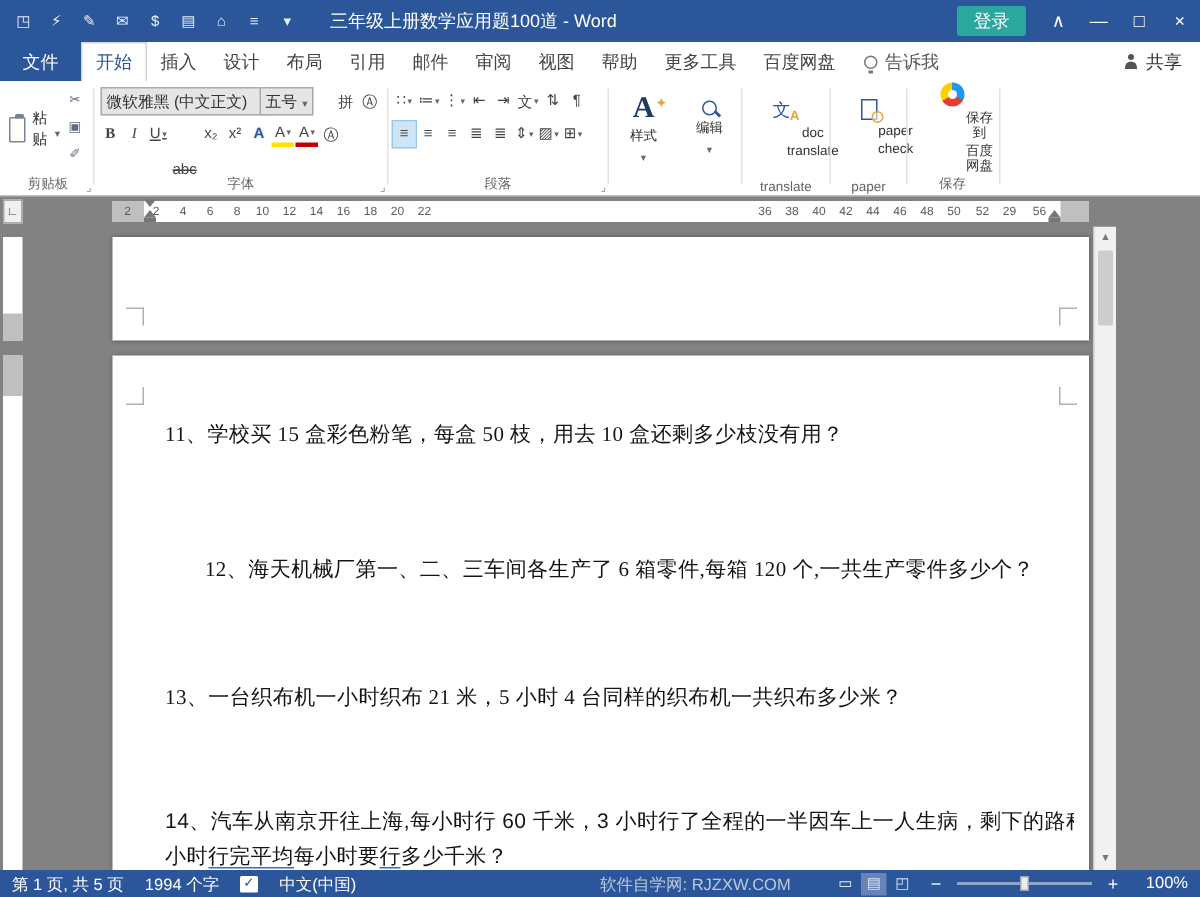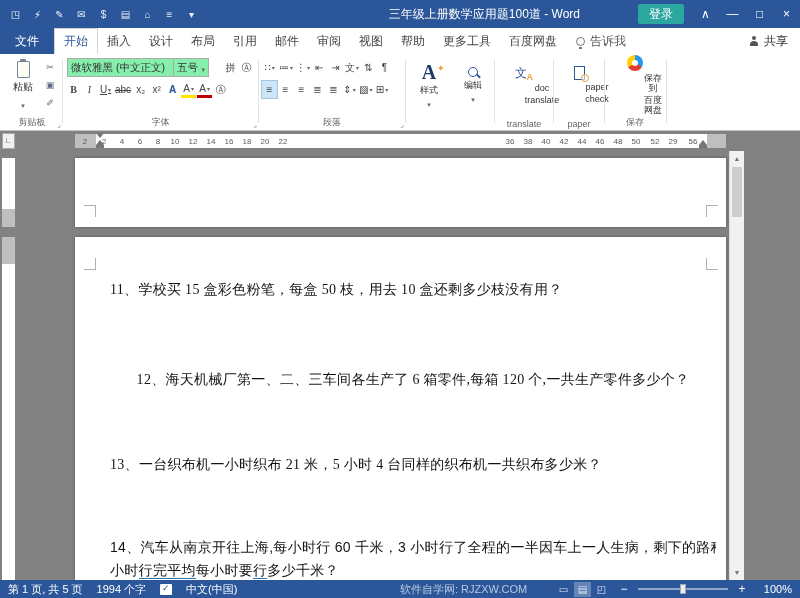--- a/index.html
+++ b/index.html
@@ -3,21 +3,21 @@
 <meta charset="utf-8">
 <style>
   *{margin:0;padding:0;box-sizing:border-box;font-family:"Liberation Sans","DejaVu Sans",sans-serif;}
   html,body{width:800px;height:598px;overflow:hidden;background:#555;}
   .app{position:relative;width:800px;height:598px;overflow:hidden;background:#828282;}
 
   
   .titlebar{position:absolute;top:0;left:0;width:800px;height:28px;background:#2b579a;color:#fff;}
   .qat{position:absolute;left:6px;top:0;height:28px;display:flex;align-items:center;gap:3px;}
   .qicon{width:19px;height:20px;display:inline-flex;align-items:center;justify-content:center;font-size:10px;color:#e8eef8;cursor:default;}
-  .tb-title{position:absolute;left:220px;right:220px;top:0;height:28px;line-height:28px;text-align:right;font-size:12px;color:#fff;white-space:nowrap;overflow:hidden;}
+  .tb-title{position:absolute;left:220px;right:220px;top:0;height:28px;line-height:28px;text-align:left;font-size:12px;color:#fff;white-space:nowrap;overflow:hidden;}
   .tb-right{position:absolute;right:0;top:0;height:28px;display:flex;align-items:center;}
   .login-btn{background:#2aa79f;color:#fff;border:none;font-size:12px;height:20px;padding:0 11px;border-radius:2px;margin-right:8px;cursor:pointer;}
   .wbtn{width:27px;height:28px;line-height:28px;text-align:center;font-size:12px;color:#fff;}
 
   
   .tabrow{position:absolute;top:28px;left:0;width:800px;height:26px;background:#fff;display:flex;align-items:stretch;font-size:12px;color:#333;}
   .tab-file{background:#2b579a;color:#fff;display:flex;align-items:center;padding:0 15px;}
   .tabs{display:flex;align-items:stretch;}
   .tab{display:flex;align-items:center;padding:0 9px;color:#444;cursor:pointer;white-space:nowrap;}
   .tab.active{color:#2b579a;background:#fff;border:1px solid #d4d4d4;border-bottom:none;}
@@ -32,39 +32,39 @@
   
   .ribbon{position:absolute;top:54px;left:0;width:800px;height:77px;background:#fff;border-bottom:1px solid #c3c3c3;}
   .grp{position:absolute;top:0;height:76px;}
   .gdiv{position:absolute;top:5px;height:64px;width:1px;background:#e2e2e2;}
   .glabel{position:absolute;bottom:1px;left:0;right:0;text-align:center;font-size:9px;color:#666;}
   .launcher{position:absolute;right:1px;bottom:1px;font-size:8px;color:#888;cursor:pointer;line-height:8px;}
   .launcher::before{content:"⌟";}
   .caret::before{content:"▾";font-size:7px;color:#666;}
 
   .grp-clip{left:2px;width:60px;}
-  .paste-btn{position:absolute;left:4px;top:3px;width:34px;height:58px;display:flex;flex-direction:column;align-items:center;justify-content:center;gap:2px;border:none;background:none;cursor:pointer;}
+  .paste-btn{position:absolute;left:4px;top:3px;width:34px;height:58px;display:flex;flex-direction:row;align-items:center;justify-content:center;gap:2px;border:none;background:none;cursor:pointer;}
   .icon-clipboard{position:relative;width:13px;height:17px;border:1px solid #76859c;background:#fffef5;border-radius:1px;}
   .icon-clipboard::before{content:"";position:absolute;top:-3px;left:2.5px;width:6px;height:3px;background:#76859c;border-radius:1px;}
   .paste-label{font-size:10px;color:#333;}
   .clip-col{position:absolute;left:40px;top:5px;display:flex;flex-direction:column;gap:3px;}
   .sbtn{width:16px;height:15px;border:none;background:none;font-size:9px;color:#5b6b82;display:inline-flex;align-items:center;justify-content:center;cursor:pointer;}
 
   .grp-font{left:63px;width:195px;}
-  .combo{position:absolute;background:#86efac;border:1px solid #ababab;display:flex;align-items:center;justify-content:space-between;padding:0 3px;font-size:10.5px;color:#333;cursor:pointer;white-space:nowrap;overflow:hidden;}
+  .combo{position:absolute;background:#e5e5e5;border:1px solid #ababab;display:flex;align-items:center;justify-content:space-between;padding:0 3px;font-size:10.5px;color:#333;cursor:pointer;white-space:nowrap;overflow:hidden;}
   .font-name{left:4px;top:4px;width:114px;height:19px;}
   .font-size{left:110px;top:4px;width:36px;height:19px;}
   .fr1{position:absolute;left:160px;top:5px;display:flex;gap:1px;}
   .fr2{position:absolute;left:3px;top:27px;display:flex;gap:1px;}
   .rbtn{min-width:15px;height:17px;border:none;background:none;font-size:10px;color:#444;display:inline-flex;align-items:center;justify-content:center;padding:0 1px;cursor:pointer;}
   .rbtn.dd::after{content:"▾";font-size:6px;color:#666;margin-left:1px;}
   .rbtn.b{font-weight:bold;font-family:"Liberation Serif",serif;}
   .rbtn.i{font-style:italic;font-family:"Liberation Serif",serif;}
   .rbtn.u{text-decoration:underline;}
-  .rbtn.strike{text-decoration:line-through;}
+  .rbtn.strike{text-decoration:line-through;margin-top:24px;}
   .rbtn.fx{color:#2b579a;font-weight:bold;text-shadow:0 0 2px #bcd4f0;}
   .rbtn.hl{border-bottom:3px solid #ffe400;height:17px;}
   .rbtn.fc{border-bottom:3px solid #c00000;height:17px;}
   .rbtn.active{background:#cde6f7;outline:1px solid #9bc7e8;}
 
   .grp-para{left:259px;width:146px;}
   .pr1{position:absolute;left:3px;top:5px;display:flex;gap:1px;}
   .pr2{position:absolute;left:3px;top:27px;display:flex;gap:1px;}
 
   .bigbtn{width:100%;height:62px;display:flex;flex-direction:column;align-items:center;justify-content:center;gap:2px;border:none;background:none;font-size:9px;color:#333;cursor:pointer;}

